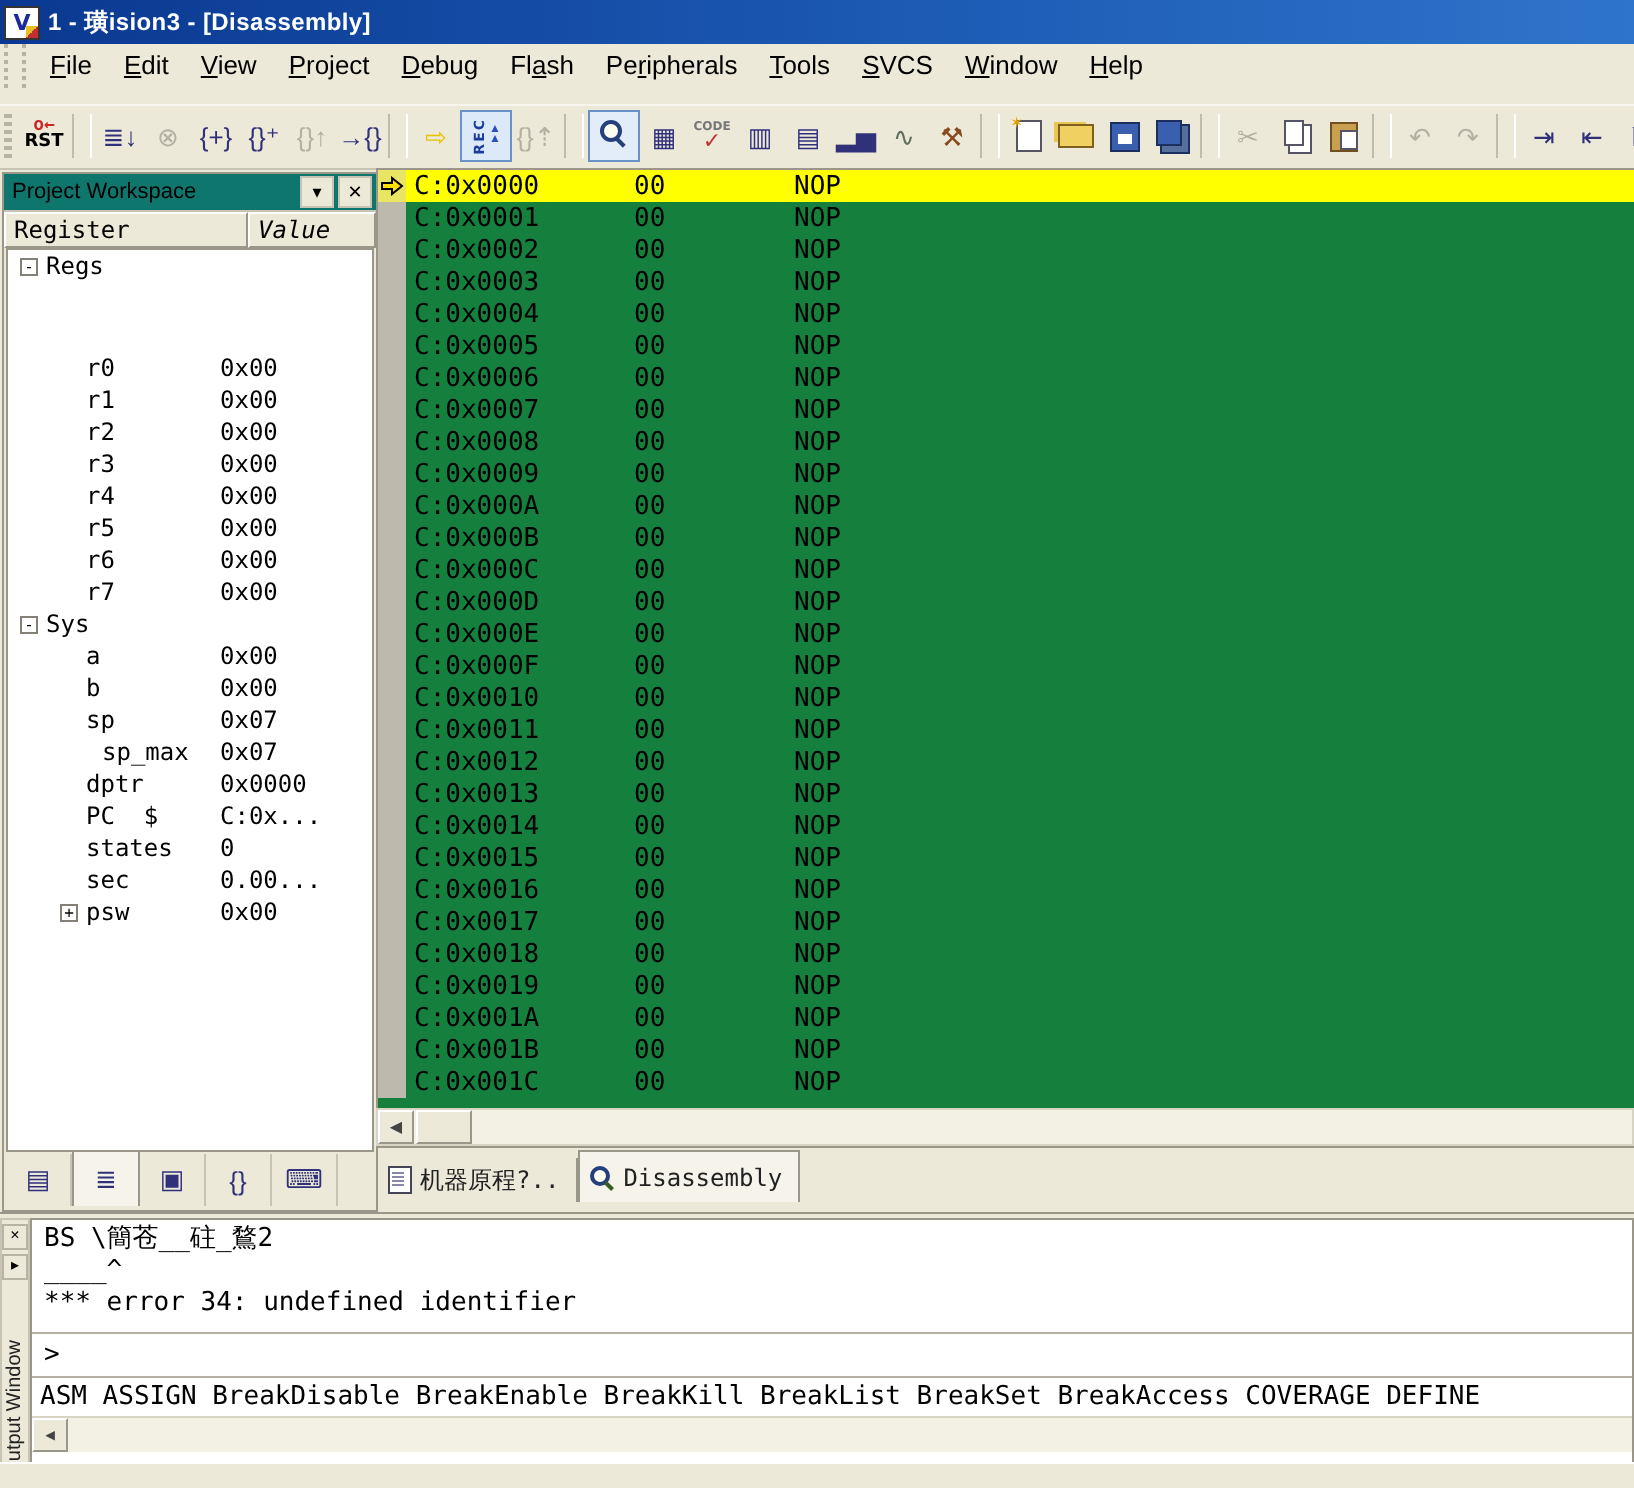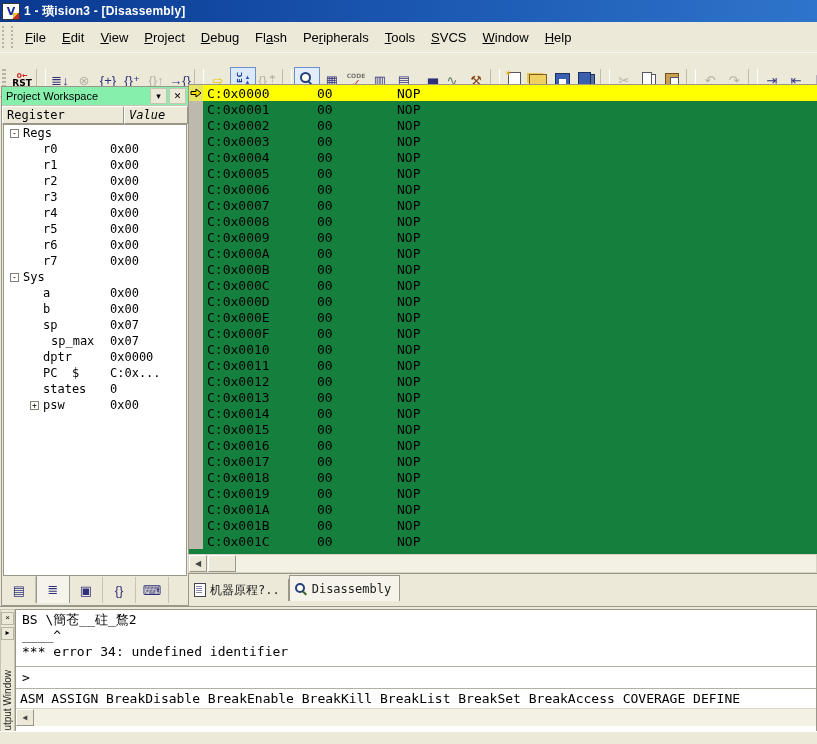--- a/index.html
+++ b/index.html
@@ -12,28 +12,28 @@
     background:linear-gradient(90deg,#0a3890 0%,#1c5ab4 55%,#2f74cc 100%);
     display:flex;align-items:center;color:#fff;}
   .app-icon{width:16px;height:15px;margin:0 4px 0 2px;background:#fff;border:1px solid #333;
     display:flex;align-items:center;justify-content:center;font:bold 11px "DejaVu Sans",sans-serif;
     color:#1a2a9a;position:relative;}
   .app-icon::after{content:"";position:absolute;right:0;bottom:0;width:6px;height:6px;
     background:linear-gradient(135deg,#e8c020 50%,#c03030 50%);}
   .title-text{font-weight:bold;font-size:12px;letter-spacing:0.2px;}
 
   
-  .menubar{position:absolute;left:0;top:22px;width:817px;height:30px;display:flex;align-items:center;
+  .menubar{position:absolute;left:0;top:22px;width:817px;height:30px;display:flex;
     border-bottom:1px solid #f6f5ef;}
   .grip{width:7px;height:22px;margin:0 4px 0 2px;border-left:2px dotted #b8b4a4;border-right:2px dotted #b8b4a4;}
   .menu-item{padding:3px 8px;cursor:default;}
 
   
   .toolbar{position:absolute;left:0;top:52px;width:817px;height:32px;display:flex;align-items:center;
-    border-bottom:1px solid #c8c4b4;margin-top:12px;}
+    border-bottom:1px solid #c8c4b4;}
   .tbtn{position:relative;min-width:24px;height:24px;display:flex;align-items:center;justify-content:center;
     flex:0 0 auto;}
   .tglyph{font-size:13px;line-height:1;white-space:nowrap;}
   .tlabel{white-space:nowrap;}
   .t-sep{min-width:8px;width:8px;height:22px;border-left:1px solid #c0bcac;border-right:1px solid #fff;margin:0 2px;}
   .disabled .tglyph,.disabled .tlabel{color:#b4b0a4 !important;}
   .t-rst{flex-direction:column;}
   .t-rst::before{content:"o\2190";color:#c82828;font:bold 9px "DejaVu Sans Mono",monospace;line-height:7px;}
   .t-rst .tlabel{font:bold 9px "DejaVu Sans",sans-serif;line-height:9px;}
   .t-rec{border:1px solid #6a92c8;background:#dce9f8;}
@@ -59,21 +59,21 @@
   .t-copy::before{content:"";width:8px;height:11px;background:#fff;border:1px solid #556;
     box-shadow:3px 3px 0 #fff,3px 3px 0 1px #556;margin:-3px 3px 0 0;}
   .t-paste::before{content:"";width:12px;height:13px;background:#c8a050;border:1px solid #705020;}
   .t-paste::after{content:"";position:absolute;width:7px;height:8px;background:#fff;border:1px solid #556;
     left:10px;top:9px;}
 
   
   .workspace{position:absolute;left:1px;top:86px;width:186px;height:518px;
     border:1px solid #9a968a;background:#ece9d8;}
   .ws-header{height:18px;display:flex;align-items:center;border-bottom:1px solid #c8c4b4;
-    background:#86efac;font-size:11px;}
+    background:#0f766e;font-size:11px;}
   .ws-header .ws-title{flex:1;padding-left:4px;}
   .ws-hbtn{width:15px;height:14px;display:flex;align-items:center;justify-content:center;
     font-size:9px;border:1px solid #c8c4b4;background:#ece9d8;margin-right:2px;}
   .ws-cols{height:18px;display:flex;}
   .ws-col{border:1px solid;border-color:#fff #9a968a #9a968a #fff;background:#ece9d8;
     font-family:"DejaVu Sans Mono",monospace;font-size:12px;padding:1px 4px;box-sizing:border-box;}
   .ws-col.c1{width:122px;}
   .ws-col.c2{flex:1;font-style:italic;}
   .ws-tree{position:absolute;left:1px;right:1px;top:37px;bottom:29px;background:#fff;
     border:1px solid #9a968a;overflow:hidden;font-family:"DejaVu Sans Mono",monospace;font-size:12px;}
@@ -333,36 +333,37 @@
       <span class="ws-hbtn">▾</span>
       <span class="ws-hbtn">✕</span>
     </div>
     <div class="ws-cols">
       <span class="ws-col c1">Register</span>
       <span class="ws-col c2">Value</span>
     </div>
     <div class="ws-tree">
 
     <div class="trow" style="padding-left: 6px;"><span class="exp">-</span><span class="tlab">Regs</span><span class="tval"></span></div>
-        <div class="trow" style="padding-left: 26px;"><span class="exp"></span><span class="tlab">r0</span><span class="tval">0x00</span></div>
+        <div class="trow" style="padding-left: 26px; margin-top: 35px;"><span class="exp"></span><span class="tlab">r0</span><span class="tval">0x00</span></div>
         <div class="trow" style="padding-left: 26px;"><span class="exp"></span><span class="tlab">r1</span><span class="tval">0x00</span></div>
         <div class="trow" style="padding-left: 26px;"><span class="exp"></span><span class="tlab">r2</span><span class="tval">0x00</span></div>
         <div class="trow" style="padding-left: 26px;"><span class="exp"></span><span class="tlab">r3</span><span class="tval">0x00</span></div>
         <div class="trow" style="padding-left: 26px;"><span class="exp"></span><span class="tlab">r4</span><span class="tval">0x00</span></div>
         <div class="trow" style="padding-left: 26px;"><span class="exp"></span><span class="tlab">r5</span><span class="tval">0x00</span></div>
         <div class="trow" style="padding-left: 26px;"><span class="exp"></span><span class="tlab">r6</span><span class="tval">0x00</span></div>
         <div class="trow" style="padding-left: 26px;"><span class="exp"></span><span class="tlab">r7</span><span class="tval">0x00</span></div>
         <div class="trow" style="padding-left: 6px;"><span class="exp">-</span><span class="tlab">Sys</span><span class="tval"></span></div>
         <div class="trow" style="padding-left: 26px;"><span class="exp"></span><span class="tlab">a</span><span class="tval">0x00</span></div>
         <div class="trow" style="padding-left: 26px;"><span class="exp"></span><span class="tlab">b</span><span class="tval">0x00</span></div>
         <div class="trow" style="padding-left: 26px;"><span class="exp"></span><span class="tlab">sp</span><span class="tval">0x07</span></div>
         <div class="trow" style="padding-left: 34px;"><span class="exp"></span><span class="tlab">sp_max</span><span class="tval">0x07</span></div>
         <div class="trow" style="padding-left: 26px;"><span class="exp"></span><span class="tlab">dptr</span><span class="tval">0x0000</span></div>
         <div class="trow" style="padding-left: 26px;"><span class="exp"></span><span class="tlab">PC  $</span><span class="tval">C:0x...</span></div>
         <div class="trow" style="padding-left: 26px;"><span class="exp"></span><span class="tlab">states</span><span class="tval">0</span></div>
+        <div class="trow" style="padding-left: 26px;"><span class="exp"></span><span class="tlab">sec</span><span class="tval">0.00...</span></div>
         <div class="trow" style="padding-left: 26px;"><span class="exp">+</span><span class="tlab">psw</span><span class="tval">0x00</span></div>
       </div>
     <div class="ws-tabs">
 
     <span class="ws-tab">
           <span>▤</span>
         </span>
         <span class="ws-tab active">
           <span>≣</span>
         </span>

